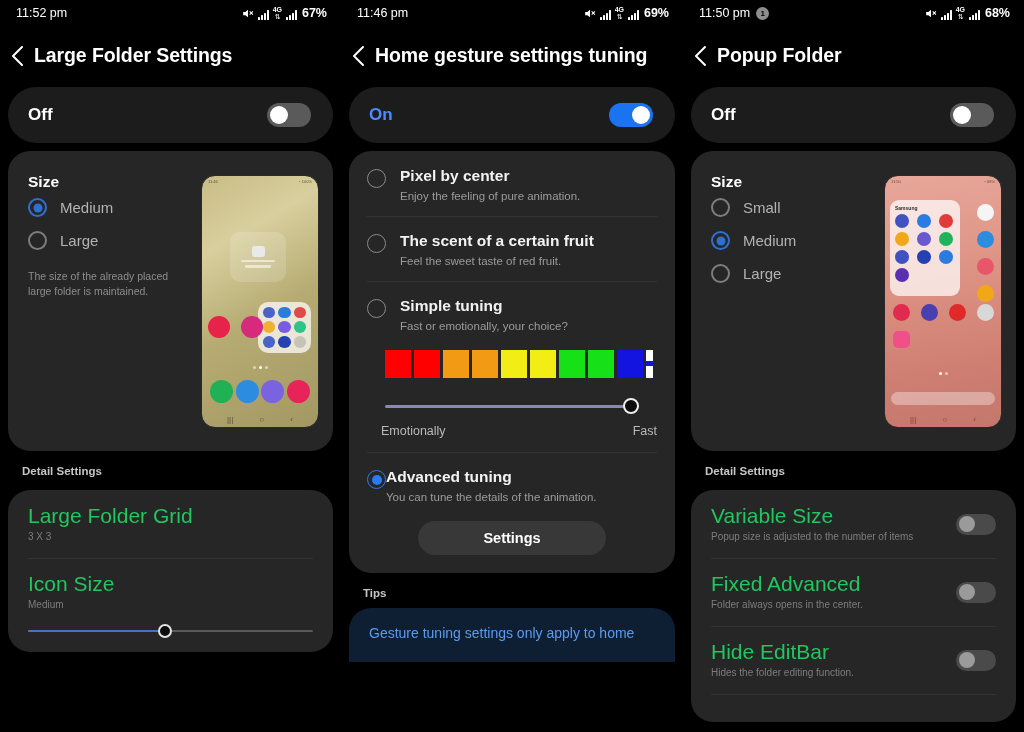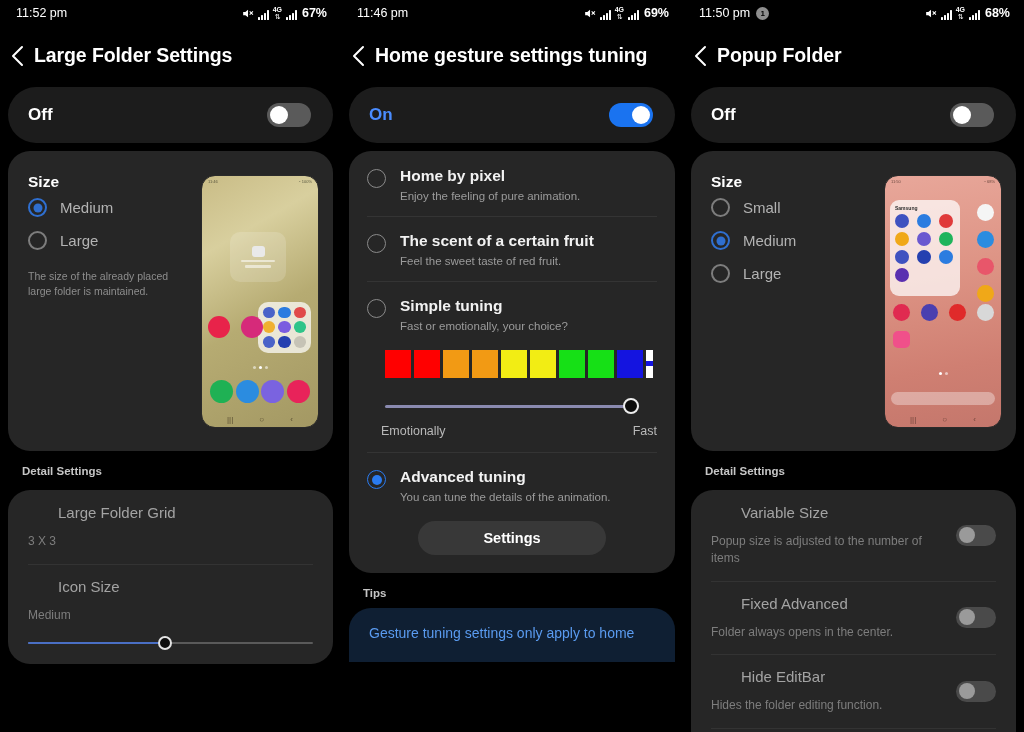--- a/index.html
+++ b/index.html
@@ -148,22 +148,22 @@
     border-radius:7px; background:rgba(255,255,255,.35);
   }
 
   
   .sec-heading { color:#c6c6c6; font-size:11.5px; font-weight:700; padding: 14px 0 5px 22px; }
   .row { padding: 14px 20px 14px 20px; position: relative; }
   .row + .row::before {
     content:""; position:absolute; top:0; left:20px; right:20px; height:1px; background:#333;
   }
   .row-flex { display:flex; align-items:center; justify-content:space-between; gap:14px; }
-  .row-title { color:#a3a3a3; font-size:15px;margin-left:30px; }
-  .row-sub { color:#7d7d7d; font-size:12px; margin-top:12px; line-height:1.4; }
+  .row-title { color:#22c55e; font-size:21px; }
+  .row-sub { color:#7d7d7d; font-size:10px; margin-top:2px; line-height:1.4; }
   .row-sub.tight { max-width: 215px; }
 
   .slider { margin-top: 12px; height: 14px; position: relative; }
   .slider .track { position:absolute; top:6px; left:0; right:0; height:2px; background:#5a5a5a; border-radius:1px;}
   .slider .fill { position:absolute; top:6px; left:0; height:2px; background:#4a6fc4; border-radius:1px;}
   .slider .thumb {
     position:absolute; top:0; width:14px; height:14px; border-radius:50%;
     background:#0d0d0d; border:2px solid #e3e3e3; transform: translateX(-7px);
   }
 
@@ -183,21 +183,21 @@
   .swatches .sw { width:26px; height:28px; }
   .swatches .sw.partial { width:7px; background:#fff !important; position:relative; }
   .swatches .sw.partial::after{content:"";position:absolute;left:0;right:0;top:40%;height:18%;background:#1414e0;}
 
   .tuneslider { margin: 20px 36px 0 36px; position:relative; height:16px; }
   .tuneslider .track { position:absolute; top:7px; left:0; right:0; height:2.5px; background:#8a8ab0; border-radius:2px;}
   .tuneslider .thumb { position:absolute; top:0; right:0; width:16px;height:16px;border-radius:50%;background:#0d0d0d;border:2.5px solid #ededed;}
   .tunelabels { display:flex; justify-content:space-between; padding: 10px 18px 0 32px; color:#b9b9b9; font-size:12.5px;}
 
   .opt-adv { padding: 16px 18px 18px 18px; position:relative; }
-  .adv-head { display:flex; gap:14px; }
+  .adv-head { display:flex; }
   .settings-btn {
     margin: 18px auto 0 auto; display:block; width: 188px; height: 34px;
     border-radius: 17px; background:#383838; color:#fff; font-size:14.5px; font-weight:700;
     border:none; cursor:pointer; font-family:"Liberation Sans", sans-serif;
   }
 
   .tips-card {
     margin: 4px 8px 0 8px; background:#0f1f33; border-radius: 22px 22px 0 0;
     padding: 16px 20px 18px 20px;
   }
@@ -376,21 +376,21 @@
       <span class="lbl">On</span>
       <span class="switch on">
           <span class="knob"></span>
         </span>
     </div>
 
     <div class="card">
       <div class="opt">
         <span class="radio-lg"></span>
         <div class="opt-body">
-          <div class="opt-title">Home by pixel</div>
+          <div class="opt-title">Pixel by center</div>
           <div class="opt-sub">Enjoy the feeling of pure animation.</div>
         </div>
       </div>
       <div class="opt">
         <span class="radio-lg"></span>
         <div class="opt-body">
           <div class="opt-title">The scent of a certain fruit</div>
           <div class="opt-sub">Feel the sweet taste of red fruit.</div>
         </div>
       </div>

